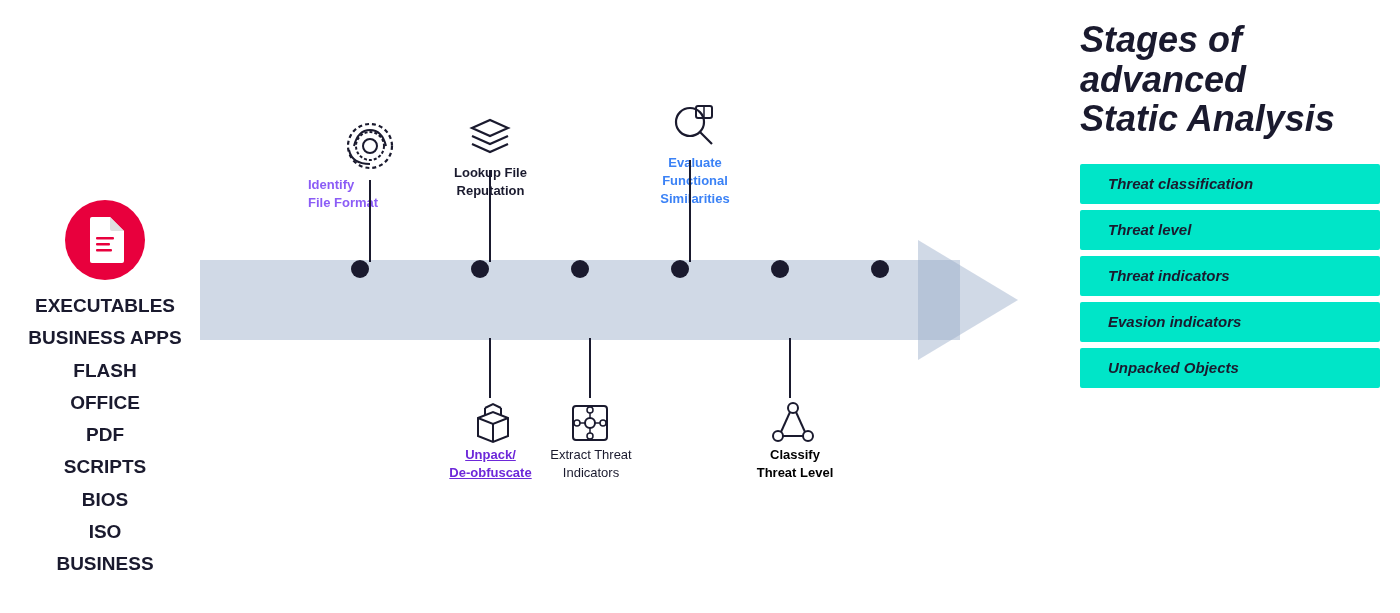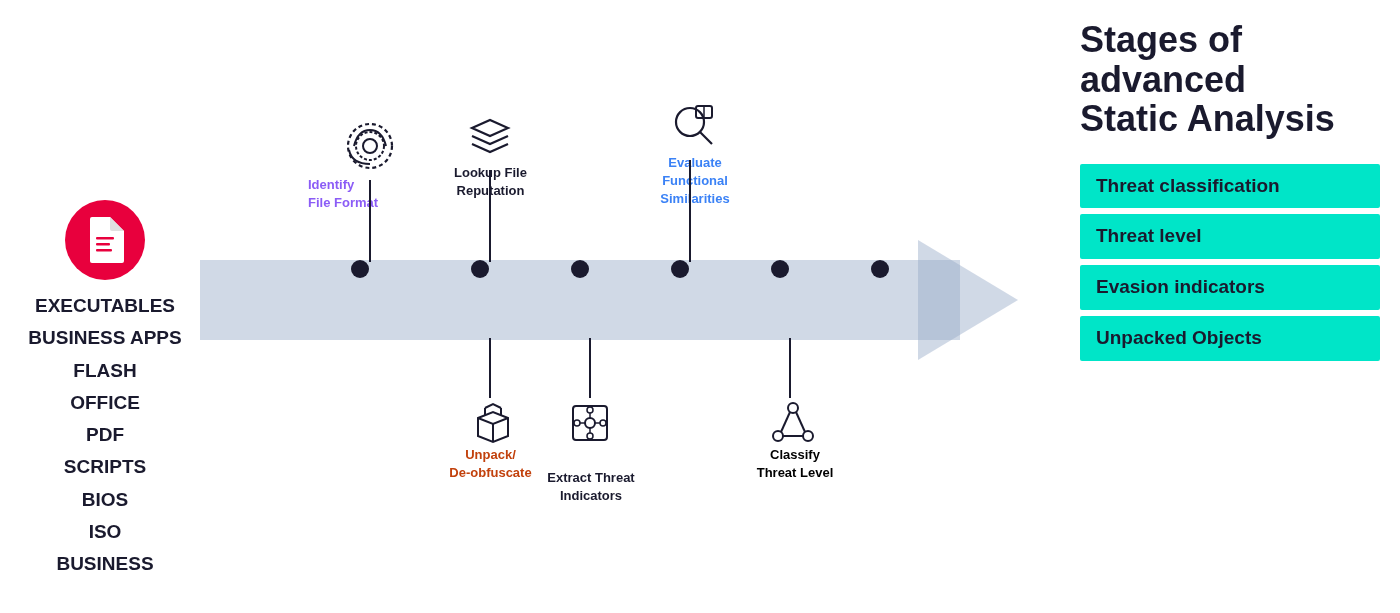--- a/index.html
+++ b/index.html
@@ -46,35 +46,36 @@
     }
 
     
     .right-panel {
       position: absolute;
       right: 0;
       top: 0;
       width: 330px;
       height: 463px;
       padding: 20px 20px 20px 10px;
+      font-style: italic;
     }
     .right-title {
       font-size: 36px;
       font-weight: 900;
       color: #1a1a2e;
       line-height: 1.1;
       margin-bottom: 25px;
       font-family: Arial Black, Arial, sans-serif;
     }
     .result-badge {
       background: #00e5c8;
       color: #1a1a2e;
-      font-size: 19px;
+      font-size: 15px;
       font-weight: 600;
-      padding: 10px 16px;
+      padding: 10px 28px;
       margin-bottom: 6px;
       border-radius: 2px;
       display: block;
       min-height: 40px;
       line-height: 1.3;
       display: flex;
       align-items: center;
     }
 
     
@@ -204,40 +205,40 @@
     <svg width="50" height="50" viewBox="0 0 50 50" fill="none" xmlns="http://www.w3.org/2000/svg">
 
       <path d="M10 20 L25 14 L40 20 L40 38 L25 44 L10 38 Z" stroke="#1a1a2e" stroke-width="2" fill="none"></path>
       <path d="M10 20 L25 26 L40 20" stroke="#1a1a2e" stroke-width="2"></path>
       <path d="M25 26 L25 44" stroke="#1a1a2e" stroke-width="2"></path>
       <path d="M17 10 L25 6 L33 10" stroke="#1a1a2e" stroke-width="2" fill="none"></path>
       <path d="M17 10 L17 18" stroke="#1a1a2e" stroke-width="2"></path>
       <path d="M33 10 L33 18" stroke="#1a1a2e" stroke-width="2"></path>
     </svg>
   </div>
-  <div style="position:absolute; left:238px; top:386px; width:105px; text-align:center; font-size:13px; font-weight:bold; color:#c2410c; line-height:1.4;">Unpack/<br>De-obfuscate</div>
+  <div style="position:absolute; left:238px; top:386px; width:105px; text-align:center; font-size:13px; font-weight:bold; color:#6d28d9; line-height:1.4;text-decoration:underline;">Unpack/<br>De-obfuscate</div>
 
   <div class="vert-line-down" style="left:389px; top:278px; height:60px;"></div>
 
   <div style="position:absolute; left:350px; top:338px; width:80px; text-align:center;">
     <svg width="50" height="50" viewBox="0 0 50 50" fill="none" xmlns="http://www.w3.org/2000/svg">
 
       <rect x="8" y="8" width="34" height="34" rx="3" stroke="#1a1a2e" stroke-width="2" fill="none"></rect>
       <circle cx="25" cy="25" r="5" stroke="#1a1a2e" stroke-width="2" fill="none"></circle>
       <circle cx="12" cy="25" r="3" stroke="#1a1a2e" stroke-width="1.5" fill="none"></circle>
       <circle cx="38" cy="25" r="3" stroke="#1a1a2e" stroke-width="1.5" fill="none"></circle>
       <circle cx="25" cy="12" r="3" stroke="#1a1a2e" stroke-width="1.5" fill="none"></circle>
       <circle cx="25" cy="38" r="3" stroke="#1a1a2e" stroke-width="1.5" fill="none"></circle>
       <line x1="15" y1="25" x2="20" y2="25" stroke="#1a1a2e" stroke-width="1.5"></line>
       <line x1="30" y1="25" x2="35" y2="25" stroke="#1a1a2e" stroke-width="1.5"></line>
       <line x1="25" y1="15" x2="25" y2="20" stroke="#1a1a2e" stroke-width="1.5"></line>
       <line x1="25" y1="30" x2="25" y2="35" stroke="#1a1a2e" stroke-width="1.5"></line>
     </svg>
   </div>
-  <div style="position:absolute; left:336px; top:386px; width:110px; text-align:center; font-size:13px; font-weight:bold; color:#1a1a2e; line-height:1.4;margin-top:23px;">Extract Threat<br>Indicators</div>
+  <div style="position:absolute; left:336px; top:386px; width:110px; text-align:center; font-size:13px; font-weight:normal; color:#1a1a2e; line-height:1.4;">Extract Threat<br>Indicators</div>
 
   <div class="vert-line-down" style="left:589px; top:278px; height:60px;"></div>
 
   <div style="position:absolute; left:553px; top:338px; width:80px; text-align:center;">
     <svg width="50" height="50" viewBox="0 0 50 50" fill="none" xmlns="http://www.w3.org/2000/svg">
 
       <circle cx="25" cy="10" r="5" stroke="#1a1a2e" stroke-width="2" fill="none"></circle>
       <circle cx="10" cy="38" r="5" stroke="#1a1a2e" stroke-width="2" fill="none"></circle>
       <circle cx="40" cy="38" r="5" stroke="#1a1a2e" stroke-width="2" fill="none"></circle>
       <line x1="22" y1="14" x2="13" y2="34" stroke="#1a1a2e" stroke-width="2"></line>
@@ -255,18 +256,21 @@
     <span>Static Analysis</span>
   </div>
 
   <div class="result-badge">
     <span>Threat classification</span>
   </div>
   <div class="result-badge">
     <span>Threat level</span>
   </div>
   <div class="result-badge">
+    <span>Threat indicators</span>
+  </div>
+  <div class="result-badge">
     <span>Evasion indicators</span>
   </div>
   <div class="result-badge">
     <span>Unpacked Objects</span>
   </div>
 </div>
 
 </body></html>

